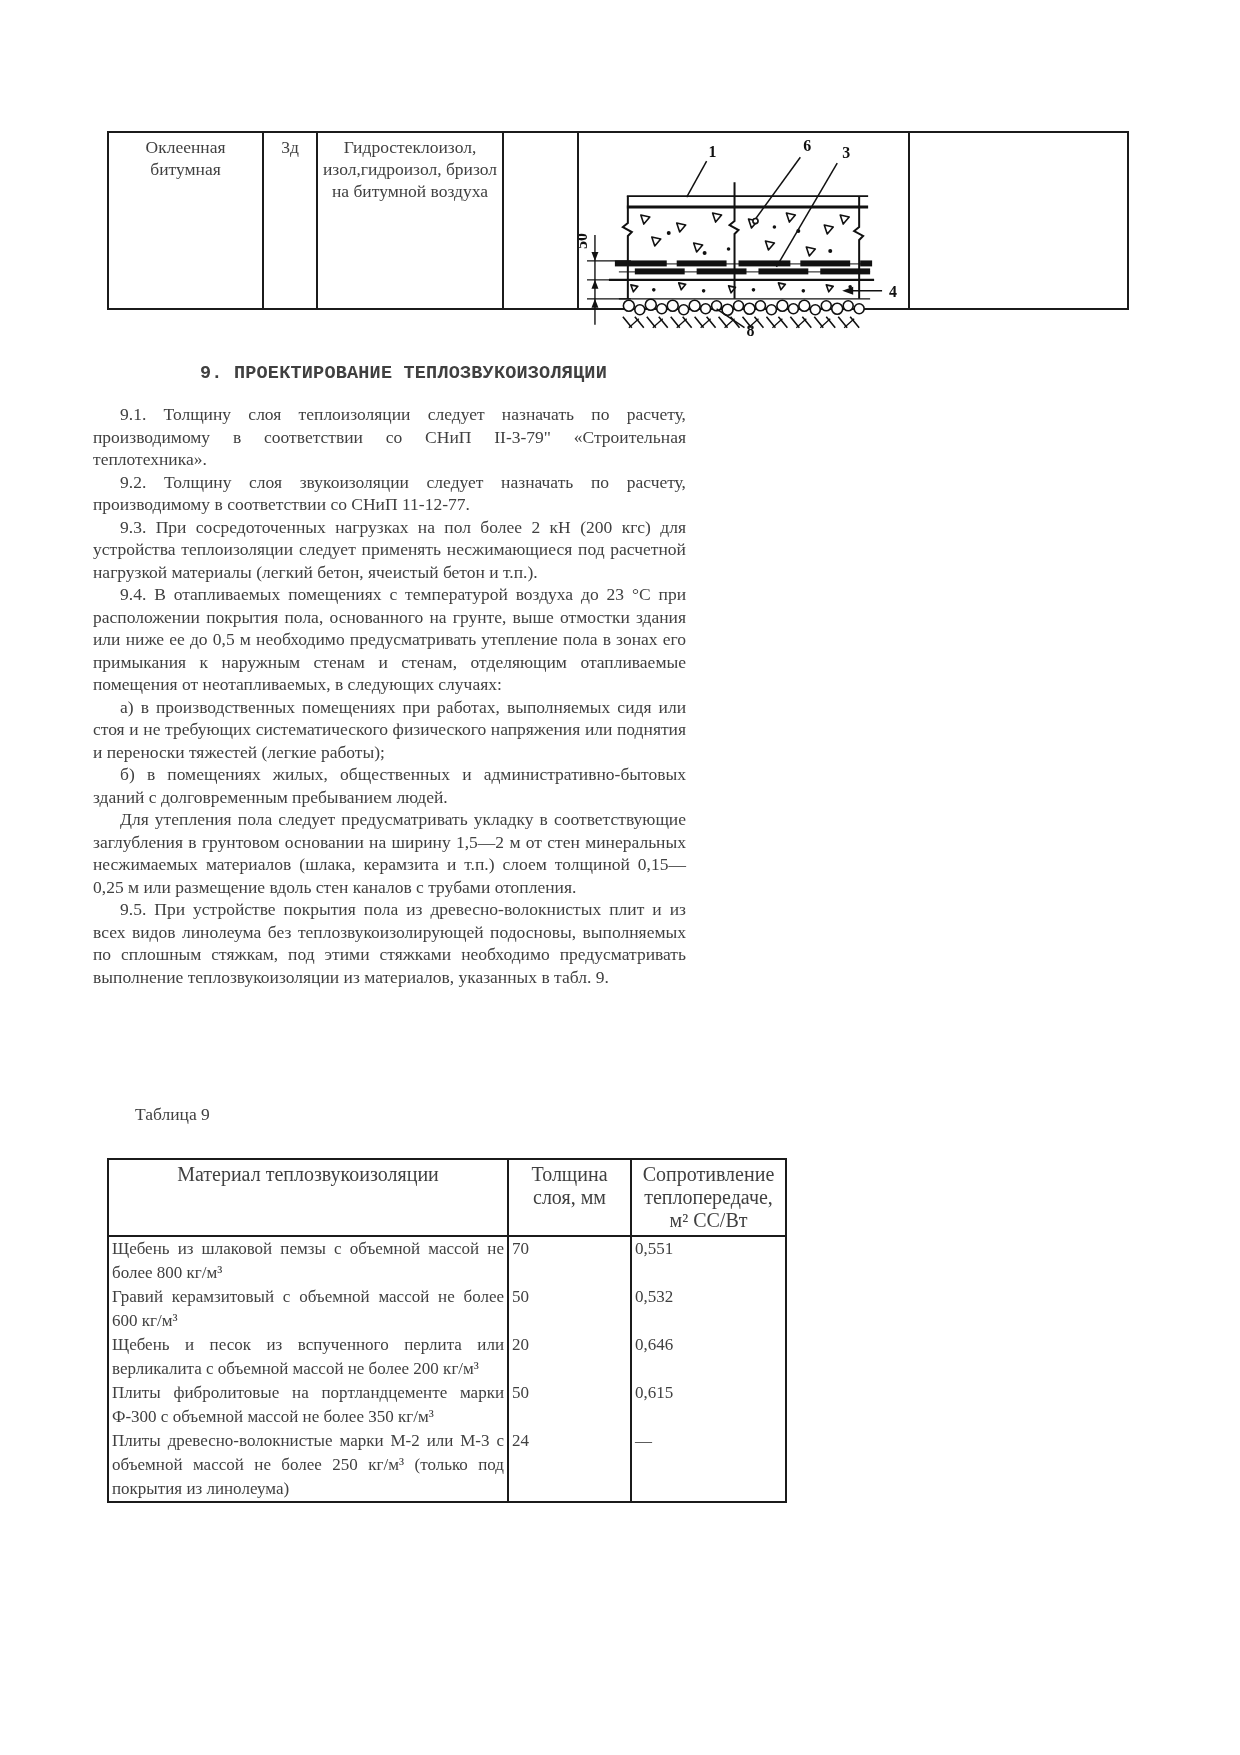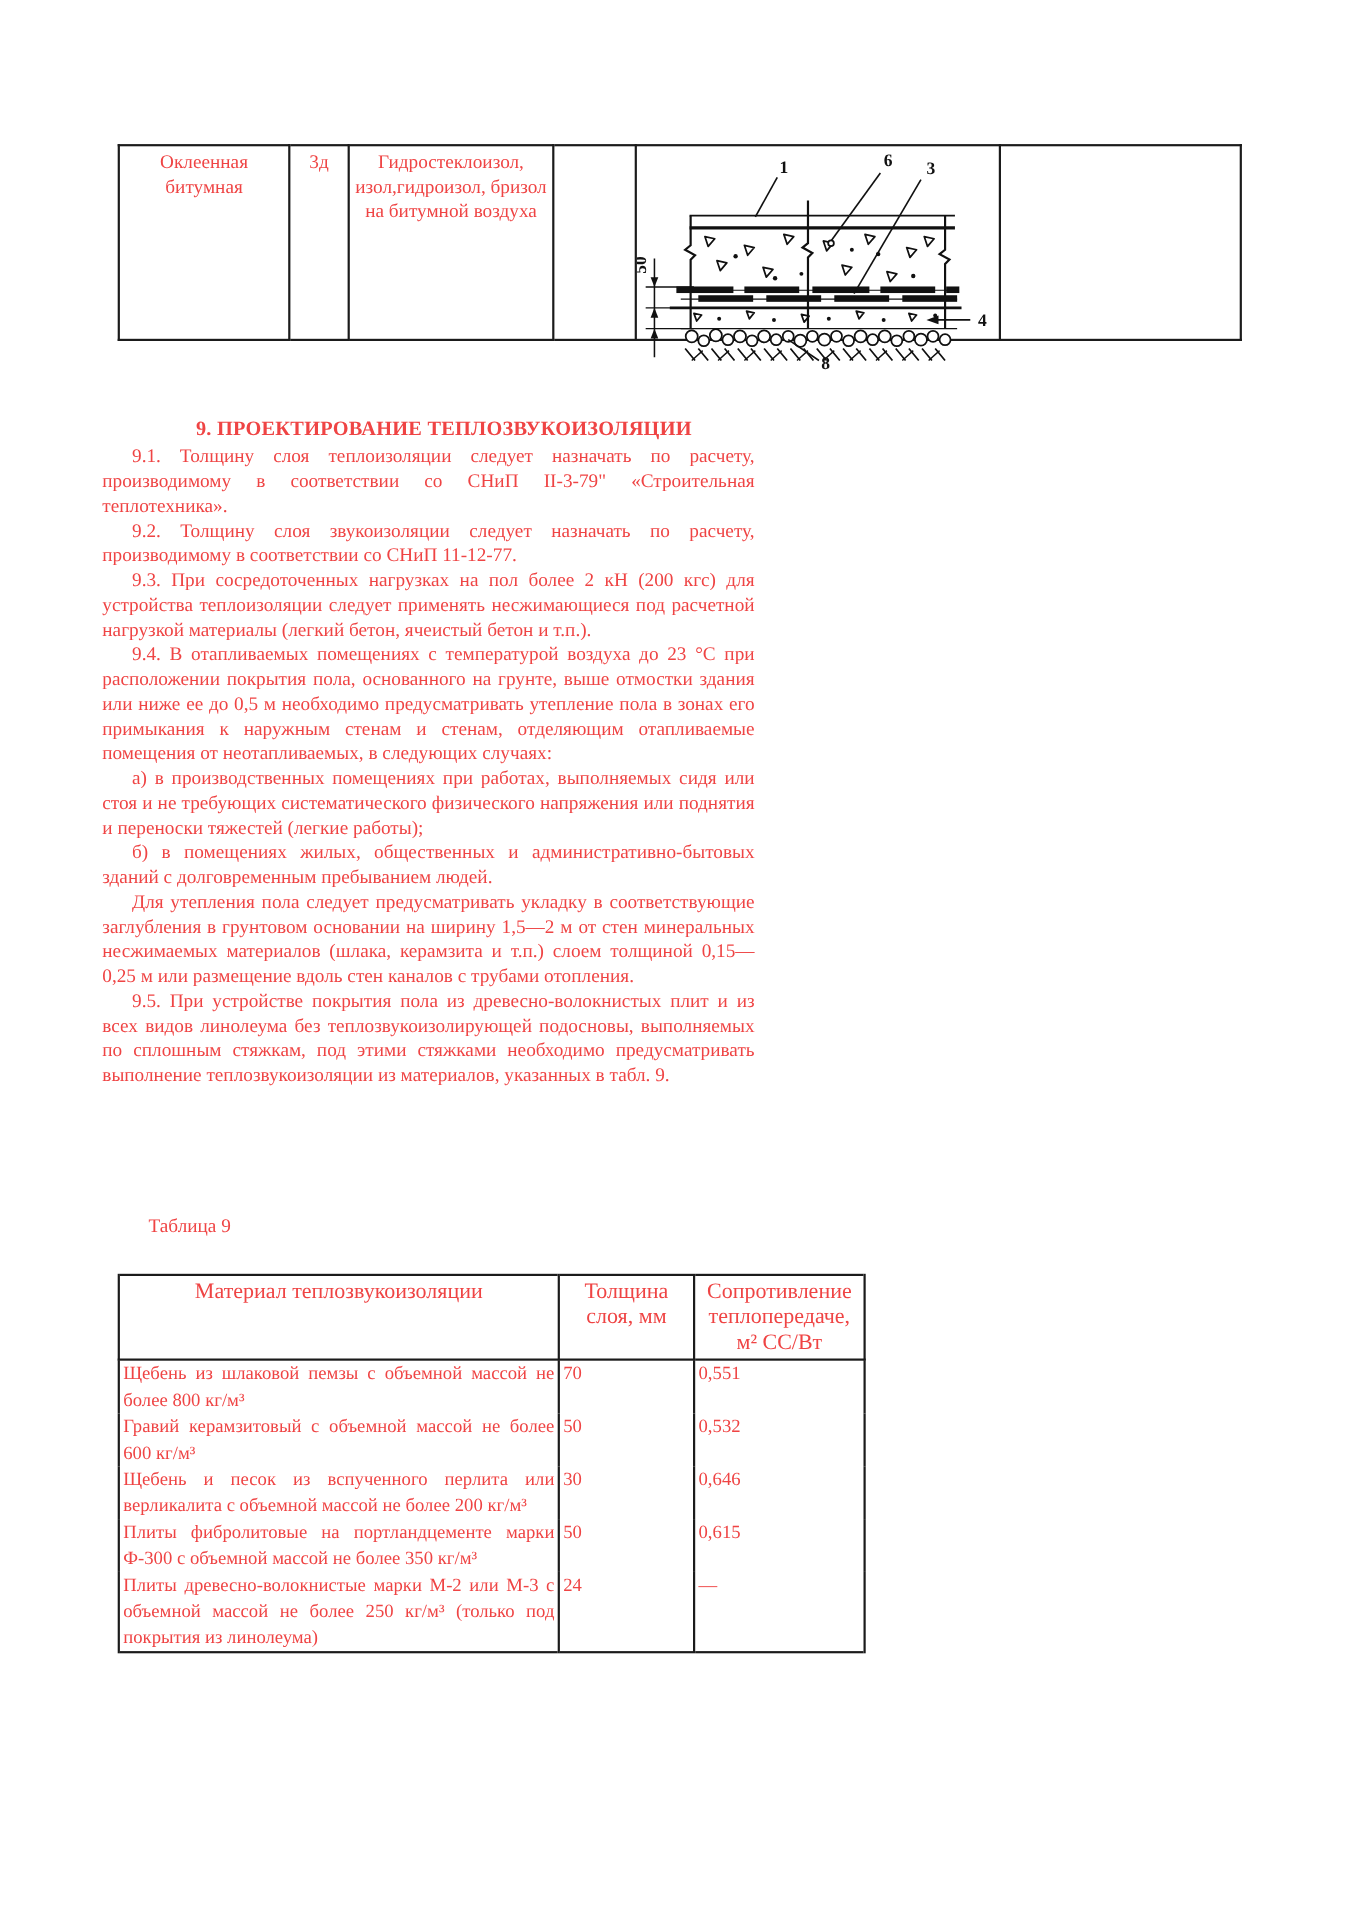--- a/index.html
+++ b/index.html
@@ -1,20 +1,20 @@
 <!DOCTYPE html>
 <html><head>
 <meta charset="utf-8">
 <style>
   html,body{margin:0;padding:0;background:#ffffff;}
   .page{
     position:relative;
     width:1240px;height:1520px;
     background:#ffffff;
-    color:#ef4444;
+    color:#404040;
     font-family:"Liberation Serif","DejaVu Serif",serif;
     overflow:hidden;
   }
   
   table.t-top{
     position:absolute;left:107px;top:131px;
     border-collapse:collapse;table-layout:fixed;
     width:1020px;height:179px;
   }
   table.t-top td{
@@ -22,23 +22,24 @@
     vertical-align:top;
     text-align:center;
     font-size:17.5px;line-height:22px;
     padding:3px 4px 0 4px;
     overflow:visible;
   }
   td.cell-drawing{padding:0;position:relative;}
   .draw-wrap{position:absolute;left:0;top:4px;width:331px;height:200px;}
   
   .heading{
-    position:absolute;left:107px;top:380px;width:593px;
+    position:absolute;left:107px;top:363px;width:593px;
     text-align:center;font-weight:bold;font-size:18.5px;
     letter-spacing:.2px;
+    font-family:Liberation Mono, monospace;
   }
   .bodytext{
     position:absolute;left:93px;top:403px;width:593px;
   }
   .bodytext p{
     margin:0;padding:0;
     font-size:17.5px;line-height:22.5px;
     text-align:justify;text-indent:27px;
   }
   
@@ -247,21 +248,21 @@
       <td class="num">70</td>
       <td class="num">0,551</td>
     </tr>
     <tr>
       <td class="mat">Гравий керамзитовый с объемной массой не более 600 кг/м³</td>
       <td class="num">50</td>
       <td class="num">0,532</td>
     </tr>
     <tr>
       <td class="mat">Щебень и песок из вспученного перлита или верликалита с объемной массой не более 200 кг/м³</td>
-      <td class="num">30</td>
+      <td class="num">20</td>
       <td class="num">0,646</td>
     </tr>
     <tr>
       <td class="mat">Плиты фибролитовые на портландцементе марки Ф-300 с объемной массой не более 350 кг/м³</td>
       <td class="num">50</td>
       <td class="num">0,615</td>
     </tr>
     <tr>
       <td class="mat">Плиты древесно-волокнистые марки М-2 или М-3 с объемной массой не более 250 кг/м³ (только под покрытия из линолеума)</td>
       <td class="num">24</td>

